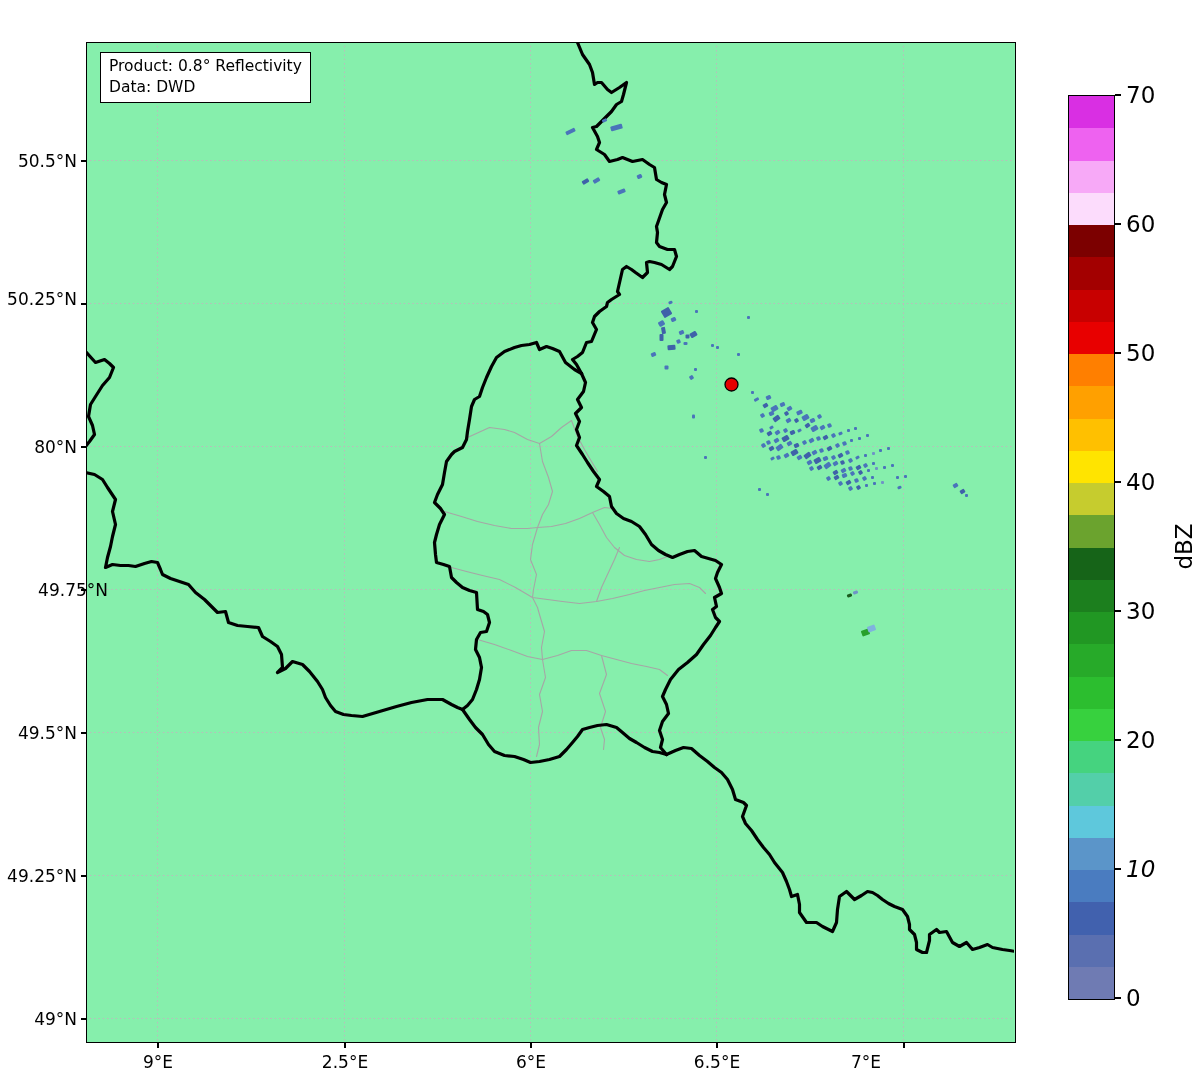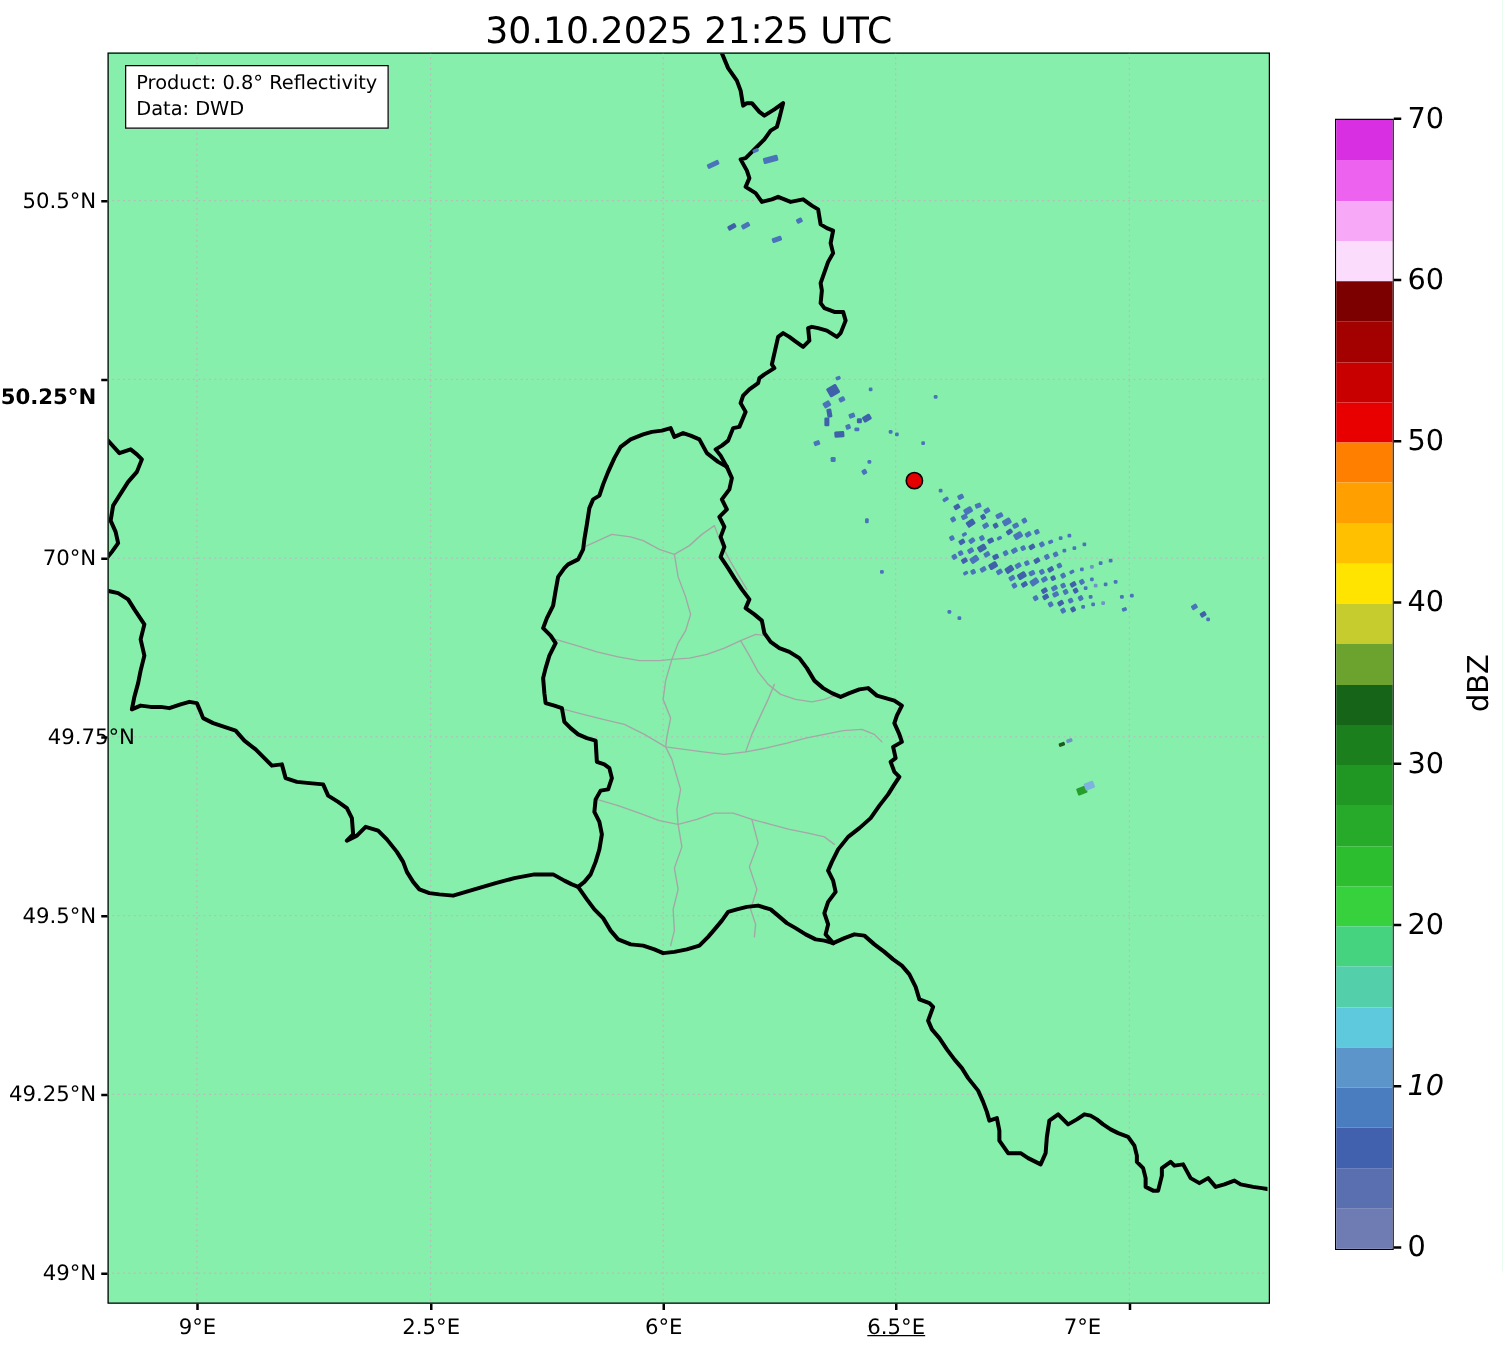--- a/index.html
+++ b/index.html
@@ -19,21 +19,20 @@
         border:1.5px solid #000;box-sizing:content-box;display:flex;flex-direction:column;}
   .cbar-seg{width:100%;flex:1 1 0;}
   .cbar-label{position:absolute;width:30px;text-align:left;font-size:23px;height:30px;line-height:30px;}
   .cbar-unit{position:absolute;left:1146px;top:533px;width:76px;height:27px;text-align:center;
              font-size:23px;line-height:27px;transform:rotate(-90deg);}
 </style>
 </head>
 <body>
 
 <div class="fig">
-  <div class="title">30.10.2025 21:25 UTC</div>
 
   <div class="plot">
     <svg id="map-svg" width="927" height="998" viewBox="87.5 43.5 927 998">
         <line x1="158" y1="42" x2="158" y2="1043" stroke="#bbbbbb" stroke-width="1" stroke-dasharray="1.5 2.8"></line>
         <line x1="345" y1="42" x2="345" y2="1043" stroke="#bbbbbb" stroke-width="1" stroke-dasharray="1.5 2.8"></line>
         <line x1="531" y1="42" x2="531" y2="1043" stroke="#bbbbbb" stroke-width="1" stroke-dasharray="1.5 2.8"></line>
         <line x1="717" y1="42" x2="717" y2="1043" stroke="#bbbbbb" stroke-width="1" stroke-dasharray="1.5 2.8"></line>
         <line x1="904" y1="42" x2="904" y2="1043" stroke="#bbbbbb" stroke-width="1" stroke-dasharray="1.5 2.8"></line>
         <line x1="86" y1="161" x2="1016" y2="161" stroke="#bbbbbb" stroke-width="1" stroke-dasharray="1.5 2.8"></line>
         <line x1="86" y1="304" x2="1016" y2="304" stroke="#bbbbbb" stroke-width="1" stroke-dasharray="1.5 2.8"></line>
@@ -211,29 +210,29 @@
   </div>
 
   <div id="axis-labels">
       <div class="tickmark" style="left: 157.4px; top: 1043px; width: 1.2px; height: 5px;"></div>
       <div class="xtick-label" style="left: 113px;">9°E</div>
       <div class="tickmark" style="left: 344.4px; top: 1043px; width: 1.2px; height: 5px;"></div>
       <div class="xtick-label" style="left: 300px;">2.5°E</div>
       <div class="tickmark" style="left: 530.4px; top: 1043px; width: 1.2px; height: 5px;"></div>
       <div class="xtick-label" style="left: 486px;">6°E</div>
       <div class="tickmark" style="left: 716.4px; top: 1043px; width: 1.2px; height: 5px;"></div>
-      <div class="xtick-label" style="left: 672px; text-decoration: underline;">6.5°E</div>
+      <div class="xtick-label" style="left: 672px;">6.5°E</div>
       <div class="tickmark" style="left: 903.4px; top: 1043px; width: 1.2px; height: 5px;"></div>
       <div class="xtick-label" style="left: 821px;">7°E</div>
       <div class="tickmark" style="left: 81px; top: 160.4px; width: 5px; height: 1.2px;"></div>
       <div class="ytick-label" style="top: 150px;">50.5°N</div>
       <div class="tickmark" style="left: 81px; top: 303.4px; width: 5px; height: 1.2px;"></div>
-      <div class="ytick-label" style="top: 307px; font-weight: bold;">50.25°N</div>
+      <div class="ytick-label" style="top: 288px;">50.25°N</div>
       <div class="tickmark" style="left: 81px; top: 446.4px; width: 5px; height: 1.2px;"></div>
-      <div class="ytick-label" style="top: 436px;">70°N</div>
+      <div class="ytick-label" style="top: 436px;">80°N</div>
       <div class="tickmark" style="left: 81px; top: 589.4px; width: 5px; height: 1.2px;"></div>
       <div class="ytick-label" style="top: 579px; padding-left: 31px;">49.75°N</div>
       <div class="tickmark" style="left: 81px; top: 732.4px; width: 5px; height: 1.2px;"></div>
       <div class="ytick-label" style="top: 722px;">49.5°N</div>
       <div class="tickmark" style="left: 81px; top: 875.4px; width: 5px; height: 1.2px;"></div>
       <div class="ytick-label" style="top: 865px;">49.25°N</div>
       <div class="tickmark" style="left: 81px; top: 1018.4px; width: 5px; height: 1.2px;"></div>
       <div class="ytick-label" style="top: 1008px;">49°N</div>
     </div>
 

